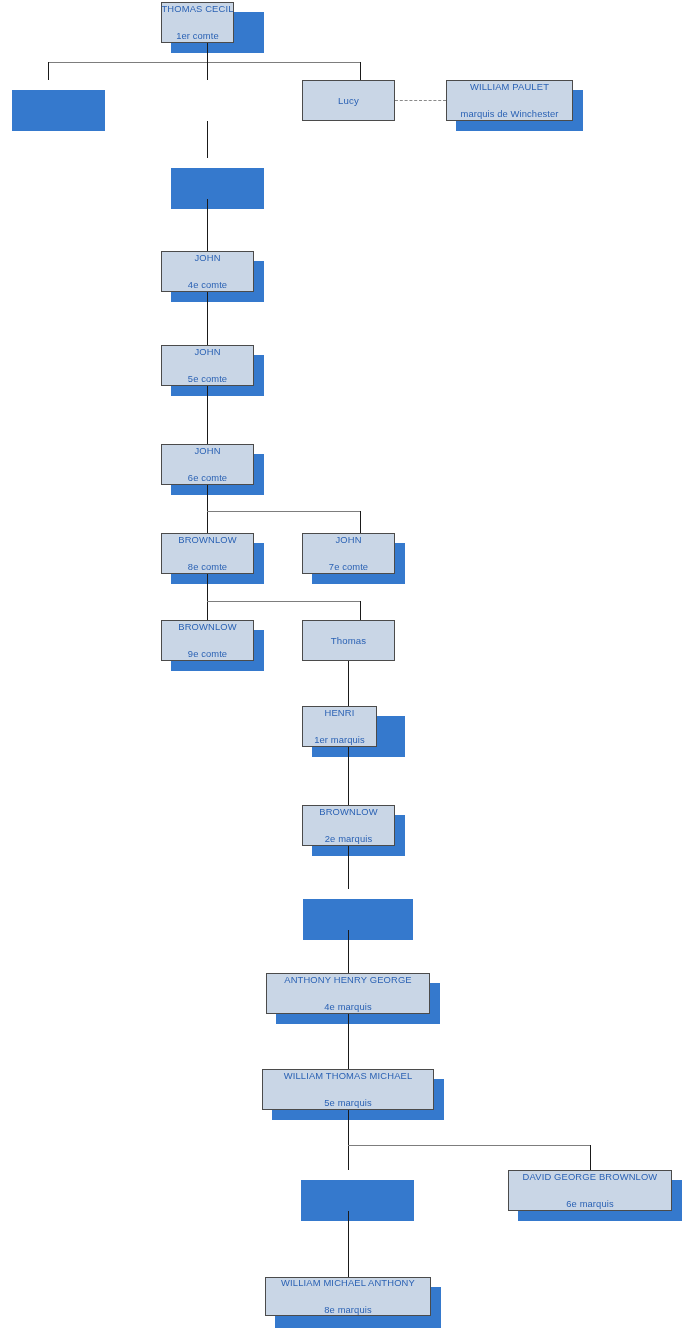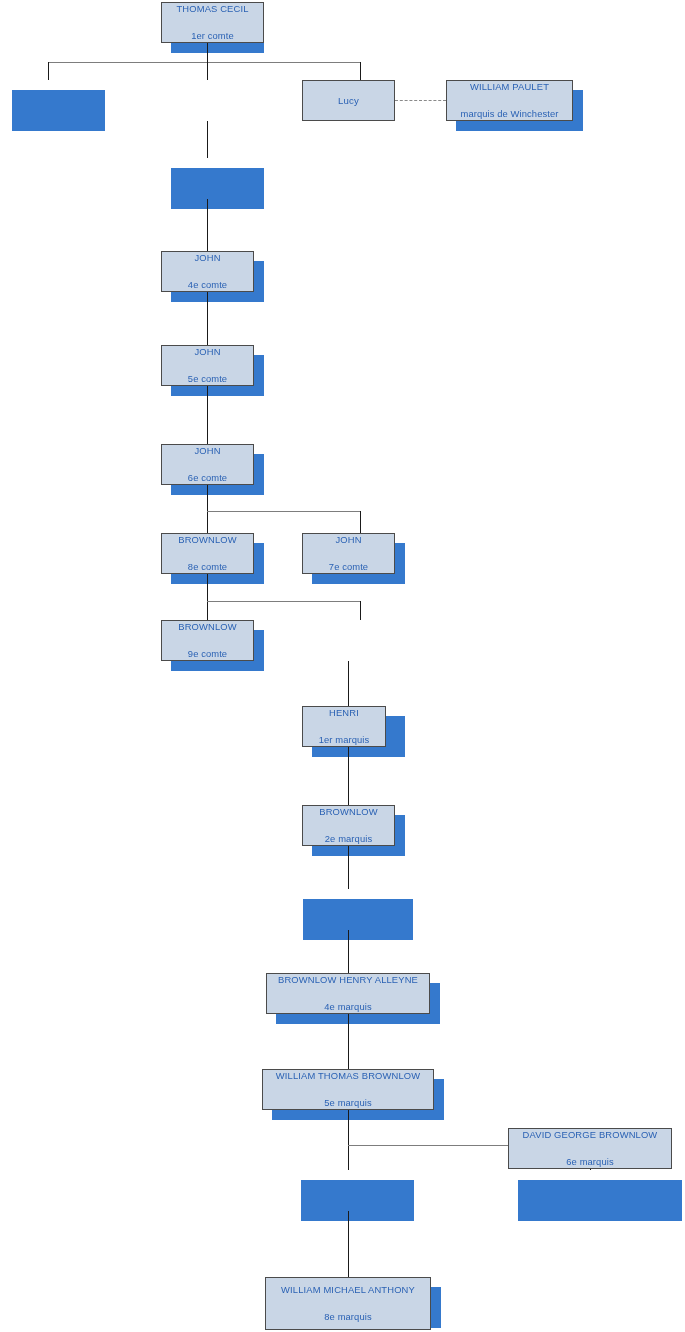--- a/index.html
+++ b/index.html
@@ -110,21 +110,21 @@
     <div class="shadow" style="left: 312px; top: 543px; width: 93px; height: 41px;"></div>
     <div class="shadow" style="left: 171px; top: 630px; width: 93px; height: 41px;"></div>
     <div class="shadow" style="left: 312px; top: 716px; width: 93px; height: 41px;"></div>
     <div class="shadow" style="left: 312px; top: 815px; width: 93px; height: 41px;"></div>
     <div class="shadow" style="left: 303px; top: 899px; width: 110px; height: 41px;"></div>
     <div class="shadow" style="left: 276px; top: 983px; width: 164px; height: 41px;"></div>
     <div class="shadow" style="left: 272px; top: 1079px; width: 172px; height: 41px;"></div>
     <div class="shadow" style="left: 301px; top: 1180px; width: 113px; height: 41px;"></div>
     <div class="shadow" style="left: 518px; top: 1180px; width: 164px; height: 41px;"></div>
     <div class="shadow" style="left: 275px; top: 1287px; width: 166px; height: 41px;"></div>
-    <div class="node" style="left: 161px; top: 2px; width: 103px; height: 41px;">
+    <div class="node" style="left: 161px; top: 2px; width: 73px; height: 41px;">
       <div class="nm">THOMAS CECIL</div>
       <div class="ttl">1er comte</div>
     </div>
     <div class="node" style="left: 446px; top: 80px; width: 127px; height: 41px;">
       <div class="nm">WILLIAM PAULET</div>
       <div class="ttl">marquis de Winchester</div>
     </div>
     <div class="node single" style="left: 302px; top: 80px; width: 93px; height: 41px;">
       <div class="nm">Lucy</div>
     </div>
@@ -145,37 +145,40 @@
       <div class="ttl">8e comte</div>
     </div>
     <div class="node" style="left: 302px; top: 533px; width: 93px; height: 41px;">
       <div class="nm">JOHN</div>
       <div class="ttl">7e comte</div>
     </div>
     <div class="node" style="left: 161px; top: 620px; width: 93px; height: 41px;">
       <div class="nm">BROWNLOW</div>
       <div class="ttl">9e comte</div>
     </div>
-    <div class="node" style="left: 302px; top: 706px; width: 84px; height: 41px;">
+    <div class="node single" style="left: 302px; top: 620px; width: 93px; height: 41px;">
+      <div class="nm">Thomas</div>
+    </div>
+    <div class="node" style="left: 302px; top: 706px; width: 75px; height: 41px;">
       <div class="nm">HENRI</div>
       <div class="ttl">1er marquis</div>
     </div>
     <div class="node" style="left: 302px; top: 805px; width: 93px; height: 41px;">
       <div class="nm">BROWNLOW</div>
       <div class="ttl">2e marquis</div>
     </div>
     <div class="node" style="left: 266px; top: 973px; width: 164px; height: 41px;">
-      <div class="nm">BROWNLOW HENRY ALLEYNE</div>
+      <div class="nm">ANTHONY HENRY GEORGE</div>
       <div class="ttl">4e marquis</div>
     </div>
     <div class="node" style="left: 262px; top: 1069px; width: 172px; height: 41px;">
-      <div class="nm">WILLIAM THOMAS BROWNLOW</div>
+      <div class="nm">WILLIAM THOMAS MICHAEL</div>
       <div class="ttl">5e marquis</div>
     </div>
-    <div class="node" style="left: 508px; top: 1128px; width: 164px; height: 41px;">
+    <div class="node" style="left: 508px; top: 1170px; width: 164px; height: 41px;">
       <div class="nm">DAVID GEORGE BROWNLOW</div>
       <div class="ttl">6e marquis</div>
     </div>
-    <div class="node" style="left: 265px; top: 1277px; width: 166px; height: 53px;">
+    <div class="node" style="left: 265px; top: 1277px; width: 166px; height: 39px;">
       <div class="nm">WILLIAM MICHAEL ANTHONY</div>
       <div class="ttl">8e marquis</div>
     </div>
   </div>
 
 </body></html>

